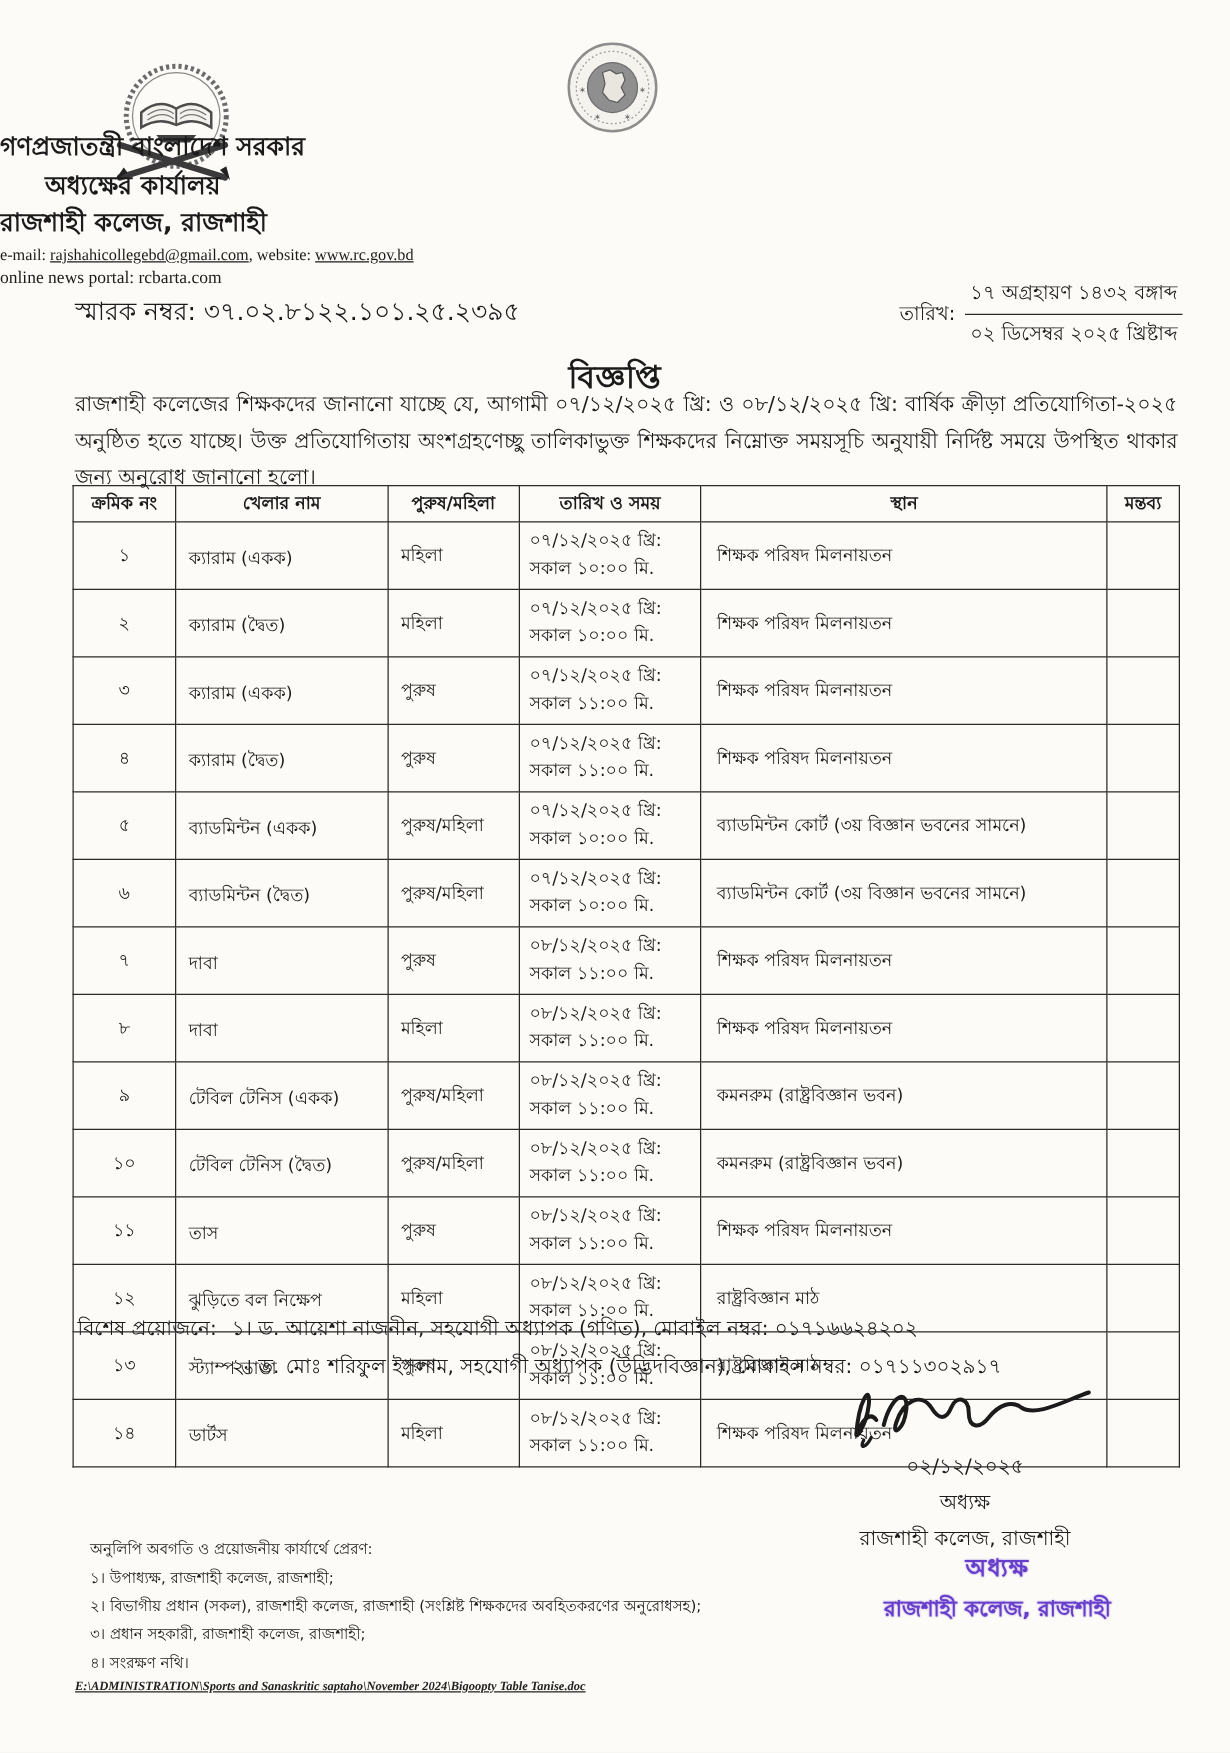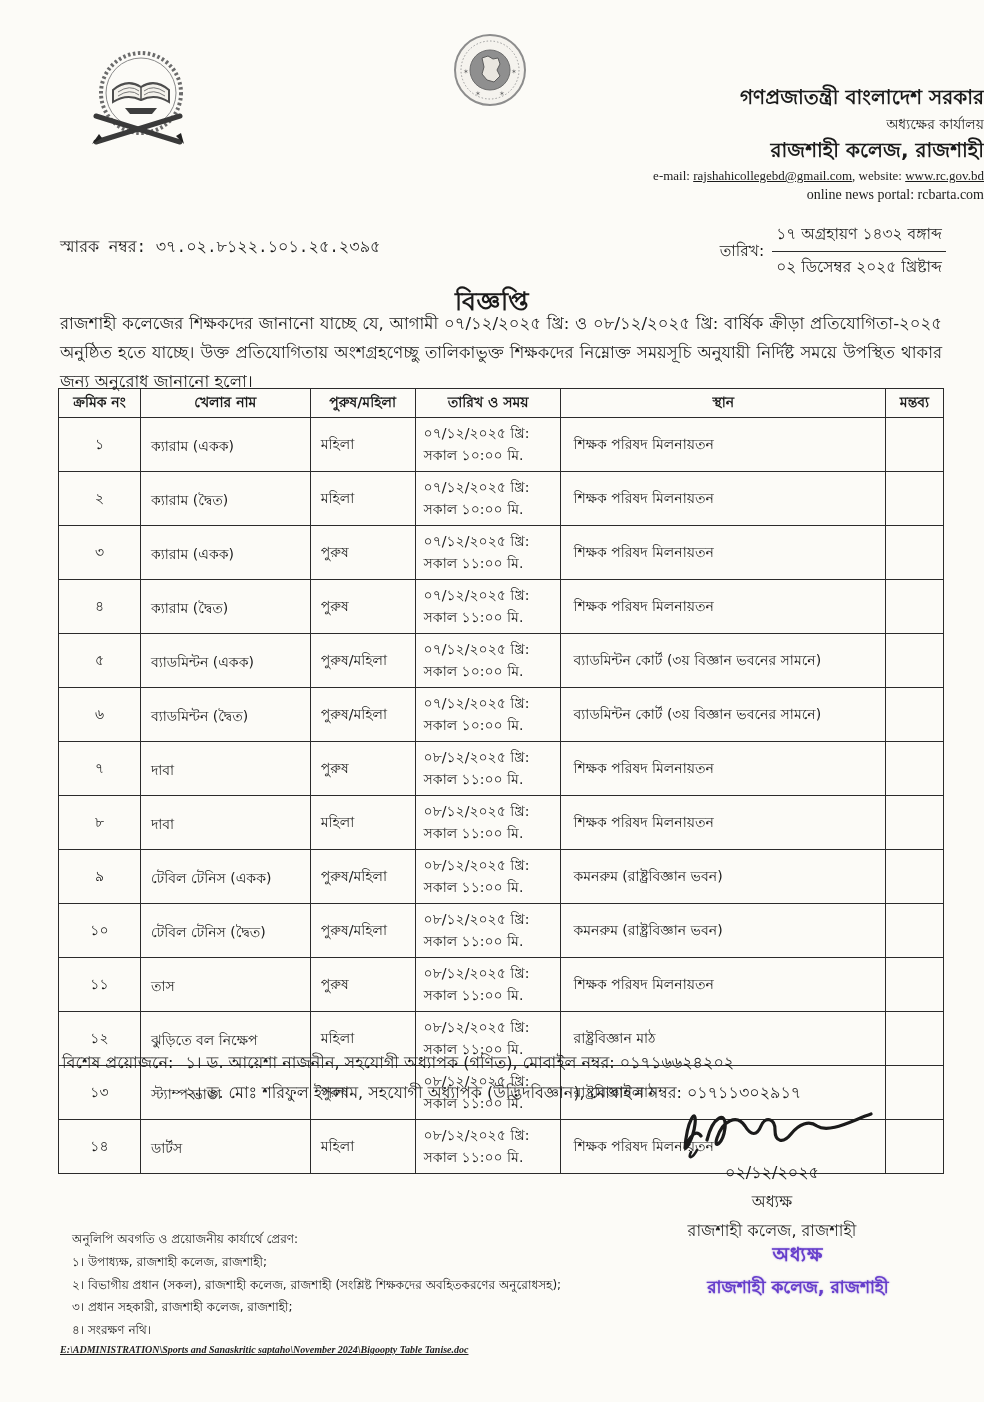--- a/index.html
+++ b/index.html
@@ -11,30 +11,30 @@
     -webkit-font-smoothing:antialiased;
   }
   .page{
     position:relative;width:984px;height:1402px;
     background:#fcfbf7;overflow:hidden;
   }
   
   .logo-left{position:absolute;left:82px;top:46px;width:118px;height:112px;}
   .seal{position:absolute;left:451px;top:32px;width:78px;height:76px;}
   
-  .head{position:absolute;left:0;right:0;top:84px;text-align:right;line-height:1.3;}
+  .head{position:absolute;left:0;right:0;top:104px;text-align:left;line-height:1.3;}
   .head .l1{font-size:20px;font-weight:600;}
-  .head .l2{font-size:14px;font-weight:400;margin-top:5px;}
+  .head .l2{font-size:20px;font-weight:700;margin-top:5px;padding-left:36px;}
   .head .l3{font-size:20px;font-weight:700;margin-top:4px;}
   .head .contact{font-family:"Liberation Serif","DejaVu Serif",serif;font-size:13px;margin-top:5px;}
   .head .contact .u{color:#1b1b1b;text-decoration:underline;cursor:pointer;}
   .head .portal{font-family:"Liberation Serif","DejaVu Serif",serif;font-size:14px;margin-top:1px;}
   
   .memo-row{position:absolute;left:60px;right:38px;top:222px;display:flex;justify-content:space-between;align-items:flex-start;}
-  .memo-no{font-size:16px;padding-top:12px;font-family:Liberation Mono, monospace;}
+  .memo-no{font-size:20px;padding-top:12px;}
   .date-frac{display:flex;align-items:center;gap:8px;font-size:15.5px;}
   .date-frac .frac{display:inline-block;text-align:center;}
   .date-frac .top{display:block;border-bottom:1.6px solid #2a2a2a;padding:0 4px 3px 4px;}
   .date-frac .bot{display:block;padding:3px 4px 0 4px;}
   
   .title{position:absolute;left:0;right:0;top:264px;margin:18px;text-align:center;
          font-size:25px;font-weight:700;letter-spacing:.5px;}
   .body-par{position:absolute;left:60px;right:42px;top:310px;margin:0;
             font-size:16.5px;line-height:1.75;text-align:justify;}
   

